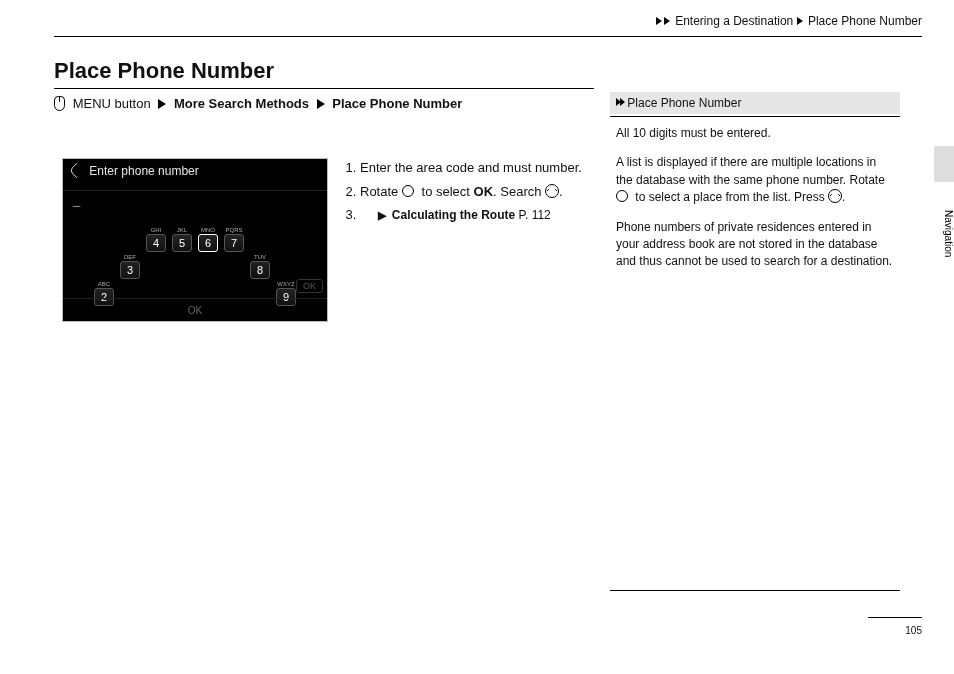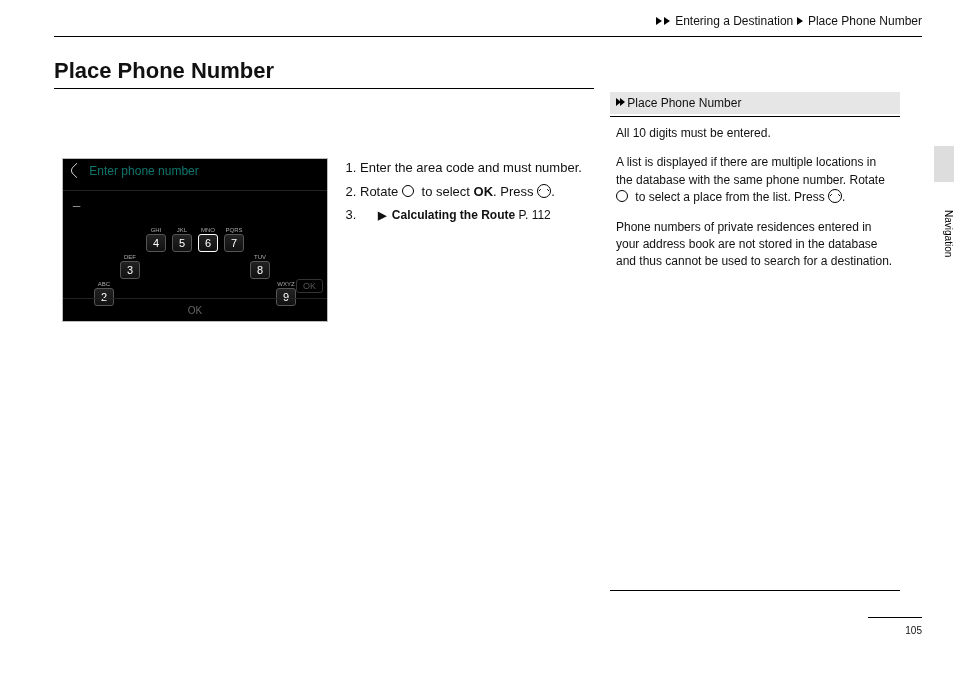--- a/index.html
+++ b/index.html
@@ -110,21 +110,21 @@
     border: 1px solid #bbb;
     background: #000;
     color: #ddd;
     font-family: Arial, sans-serif;
   }
   .device-header {
     height: 26px;
     border-bottom: 1px solid #222;
     font-size: 12px;
     padding: 5px 0 0 8px;
-    color: #0f766e;
+    color: #e5e5e5;
   }
   .back-icon {
     display: inline-block;
     width: 10px; height: 10px;
     border: 1.5px solid #ccc;
     border-right: none;
     border-top: none;
     border-radius: 0 0 0 50%;
     transform: rotate(45deg);
     margin-right: 4px;
@@ -317,20 +317,28 @@
     <span class="crumb-arrow"></span><span class="crumb-arrow"></span>
     <span>Entering a Destination</span>
     <span class="crumb-arrow"></span>
     <span>Place Phone Number</span>
   </div>
   <div class="hr-top"></div>
 
   <div class="title">Place Phone Number</div>
   <div class="hr-title"></div>
 
+  <div class="nav-steps">
+    <span class="mouse-icon"></span>
+    <span>MENU button</span>
+    <span class="step-arrow"></span>
+    <span class="bold">More Search Methods</span>
+    <span class="step-arrow"></span>
+    <span class="bold">Place Phone Number</span>
+  </div>
 
 
   <div class="device-shot">
     <div class="device-header">
       <span class="back-icon"></span>
       <span>Enter phone number</span>
     </div>
     <div class="device-input-row">
       <span class="cursor-blink">_</span>
     </div>
@@ -362,21 +370,21 @@
       <span></span>
     </div>
   </div>
 
   <div class="instructions">
     <ol>
       <li>
         <span>Enter the area code and must number.</span>
       </li>
       <li>
-        <span>Rotate </span><span class="dial-icon"></span><span> to select </span><span class="instr-bold">OK</span><span>. Press </span><span class="press-icon"></span><span>.</span>
+        <span>Rotate </span><span class="dial-icon"></span><span> to select </span><span class="instr-bold">OK</span><span>. Search </span><span class="press-icon"></span><span>.</span>
       </li>
       <li>
         <div class="xref">
           <span class="xref-icon">▶</span>
           <span class="instr-bold">Calculating the Route</span>
           <span>P. 112</span>
         </div>
       </li>
     </ol>
   </div>

